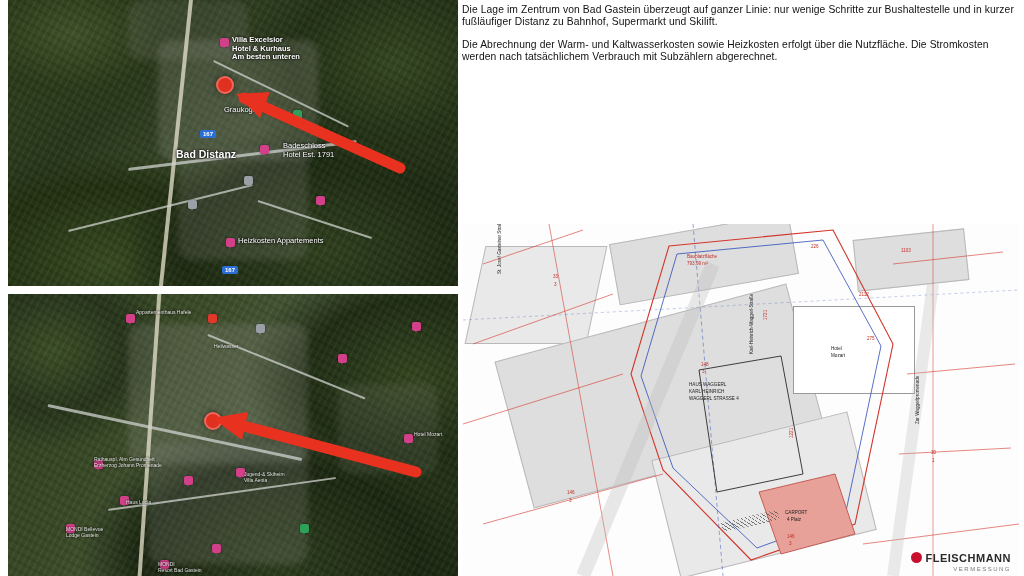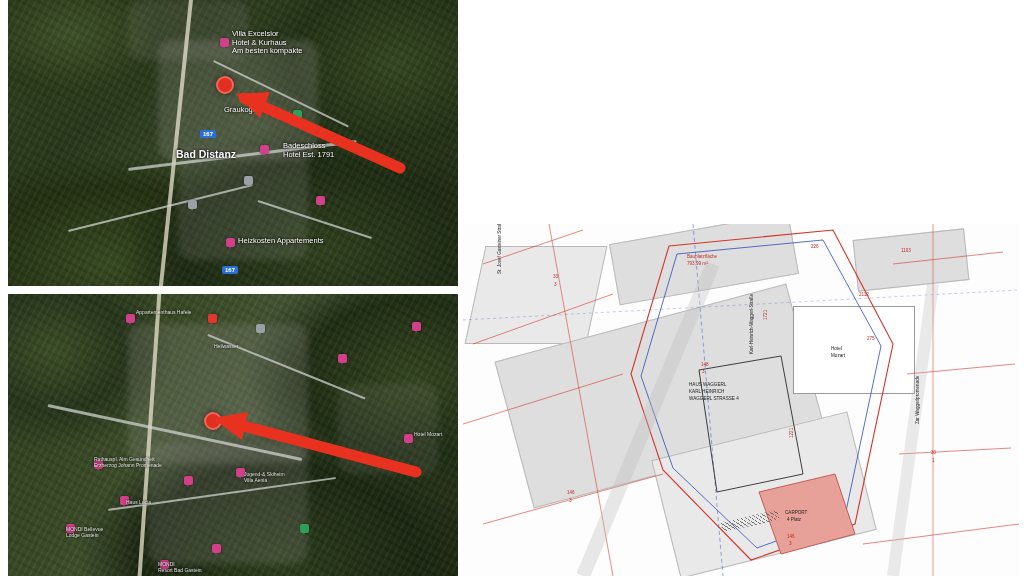--- a/index.html
+++ b/index.html
@@ -227,24 +227,24 @@
     <div class="poi" style="left:218px; top:238px;"></div>
     <div class="poi" style="left:308px; top:196px;"></div>
     <div class="poi grey" style="left:180px; top:200px;"></div>
     <div class="poi grey" style="left:236px; top:176px;"></div>
 
     <div class="locdot" style="left:208px; top:76px;"></div>
 
     <div class="shield" style="left:192px; top:130px;">167</div>
     <div class="shield" style="left:214px; top:266px;">167</div>
 
-    <div class="mlabel" style="left:224px; top:30px;">
+    <div class="mlabel" style="left:224px; top:36px;font-weight:bold;">
       <span>Villa Excelsior</span><br>
       <span>Hotel &amp; Kurhaus</span><br>
-      <span class="sub">Am besten kompakte</span>
+      <span class="sub">Am besten unteren</span>
     </div>
     <div class="mlabel" style="left:216px; top:106px;">Graukogelbahn</div>
     <div class="mlabel big" style="left:168px; top:148px;">Bad Distanz</div>
     <div class="mlabel" style="left:275px; top:142px;">Badeschloss<br>Hotel Est. 1791</div>
     <div class="mlabel" style="left:230px; top:237px;">Heizkosten Appartements</div>
 
     <svg class="arrow" style="left:0; top:0;" width="450" height="286" viewBox="0 0 450 286">
       <path d="M 392 168 L 236 98" stroke="#e8321f" stroke-width="11" stroke-linecap="round" fill="none"></path>
       <path d="M 228 94 L 262 92 L 252 118 Z" fill="#e8321f"></path>
     </svg>
@@ -292,20 +292,22 @@
     <div class="mlabel tiny" style="left:58px; top:233px;">MONDI Bellevue<br>Lodge Gastein</div>
     <div class="mlabel tiny" style="left:150px; top:268px;">MONDI<br>Resort Bad Gastein</div>
 
     <svg class="arrow" style="left:0; top:0;" width="450" height="282" viewBox="0 0 450 282">
       <path d="M 408 178 L 228 130" stroke="#e8321f" stroke-width="11" stroke-linecap="round" fill="none"></path>
       <path d="M 204 124 L 240 118 L 234 146 Z" fill="#e8321f"></path>
     </svg>
   </div>
 
   <div id="text-panel">
+    <p>Die Lage im Zentrum von Bad Gastein überzeugt auf ganzer Linie: nur wenige Schritte zur Bushaltestelle und in kurzer fußläufiger Distanz zu Bahnhof, Supermarkt und Skilift.</p>
+    <p>Die Abrechnung der Warm- und Kaltwasserkosten sowie Heizkosten erfolgt über die Nutzfläche. Die Stromkosten werden nach tatsächlichem Verbrauch mit Subzählern abgerechnet.</p>
   </div>
 
   <div id="plan">
     <div class="plan-bg"></div>
 
     <div class="pfill" style="left:12px; top:22px; width:120px; height:96px; transform:skewX(-12deg);"></div>
     <div class="pfill grey2" style="left:46px; top:96px; width:300px; height:150px; transform:rotate(-15deg);"></div>
     <div class="pfill grey2" style="left:150px; top:4px; width:180px; height:60px; transform:rotate(-10deg);"></div>
     <div class="pfill white" style="left:330px; top:82px; width:120px; height:86px;"></div>
     <div class="pfill grey2" style="left:392px; top:10px; width:110px; height:50px; transform:rotate(-6deg);"></div>
@@ -362,15 +364,19 @@
     <div class="ptxt" style="left:468px; top:226px;">30</div>
     <div class="ptxt" style="left:469px; top:234px;">1</div>
 
     <div class="ptxt rot90" style="left:300px; top:96px;">1721</div>
     <div class="ptxt rot90" style="left:326px; top:214px;">1221</div>
 
     <div class="ptxt black rot90" style="left:286px; top:130px;">Karl-Heinrich-Waggerl-Straße</div>
     <div class="ptxt black rot90" style="left:452px; top:200px;">Zur Waggerlpromenade</div>
     <div class="ptxt black rot90" style="left:34px; top:50px;">St. Josef Gasteiner Straße</div>
 
+    <div class="logo">
+      <div><span class="mark"></span><span class="name">FLEISCHMANN</span></div>
+      <div class="sub">VERMESSUNG</div>
+    </div>
   </div>
 
 </div>
 
 </body></html>

